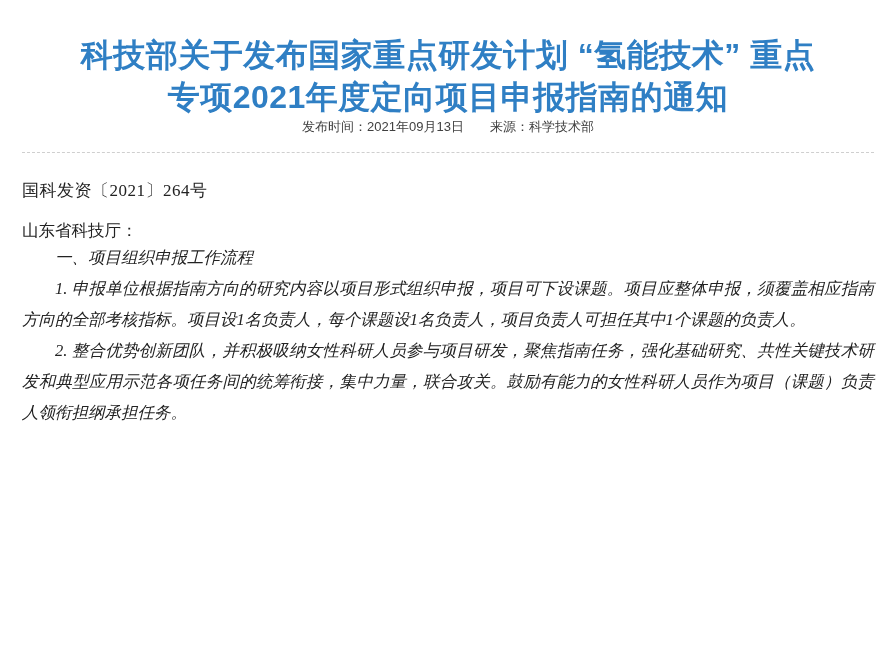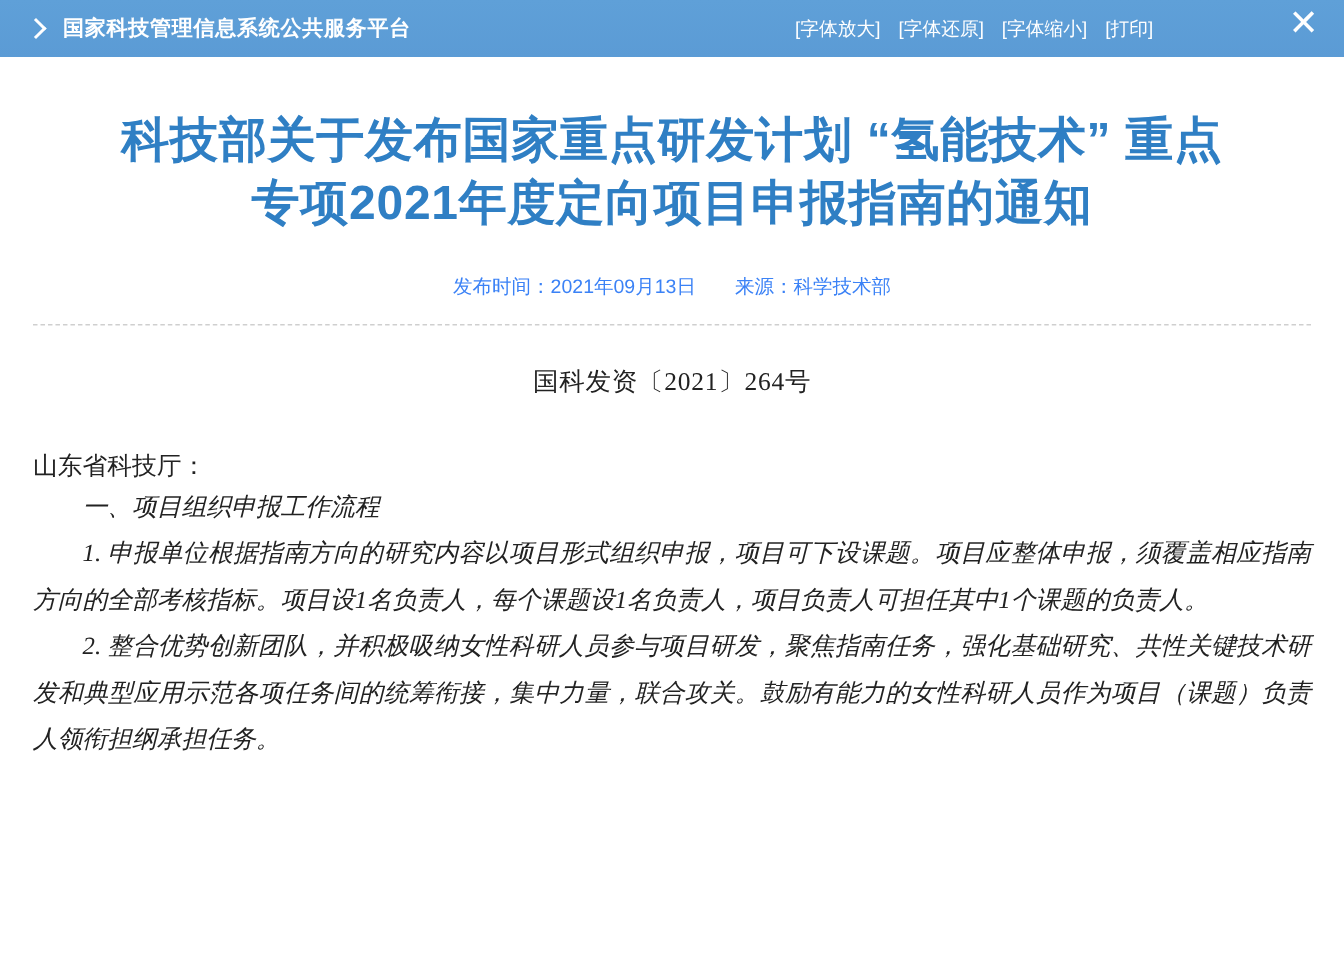--- a/index.html
+++ b/index.html
@@ -89,74 +89,58 @@
     margin: 34px 46px 0 46px;
     text-align: center;
     color: #2f7fc4;
     font-size: 32px;
     font-weight: bold;
     line-height: 42px;
     font-family: "Liberation Sans", "DejaVu Sans", sans-serif;
     letter-spacing: 0.5px;
   }
   .doc-meta {
-    margin-top: 26px;
     text-align: center;
     font-size: 13px;
-    color: #3b82f6;
+    color: #404040;
     font-family: "Liberation Sans", "DejaVu Sans", sans-serif;
   }
   .doc-meta .sep { display: inline-block; width: 26px; }
   .divider {
     margin: 16px 0 0 0;
     border-top: 1px dashed #cfcfcf;
     height: 0;
   }
   .doc-number {
     margin-top: 26px;
-    text-align: center;
+    text-align: left;
     font-size: 17px;
     color: #222222;
     letter-spacing: 0.5px;
   }
   .salutation {
-    margin-top: 34px;
+    margin-top: 18px;
     font-size: 16.5px;
     color: #222222;
   }
   .para {
     margin-top: 6px;
     font-size: 16.5px;
     line-height: 31px;
     color: #222222;
     text-align: justify;
     text-indent: 2em;
   }
   .para.tight { margin-top: 0; font-style: italic; }
 </style>
 </head>
 <body>
 
 <div id="page">
 
-  <div class="topbar">
-    <div class="topbar-left">
-      <span class="chev"></span>
-      <span class="site-title">国家科技管理信息系统公共服务平台</span>
-    </div>
-
-    <div class="topbar-tools">
-      <span>[字体放大]</span>
-      <span>[字体还原]</span>
-      <span>[字体缩小]</span>
-      <span>[打印]</span>
-    </div>
-
-    <div class="close-x">✕</div>
-  </div>
 
   <div class="doc">
 
     <div class="doc-title">科技部关于发布国家重点研发计划 “氢能技术” 重点专项2021年度定向项目申报指南的通知</div>
 
     <div class="doc-meta">
       <span>发布时间：</span><span>2021年09月13日</span><span class="sep"></span><span>来源：</span><span>科学技术部</span>
     </div>
 
     <div class="divider"></div>

